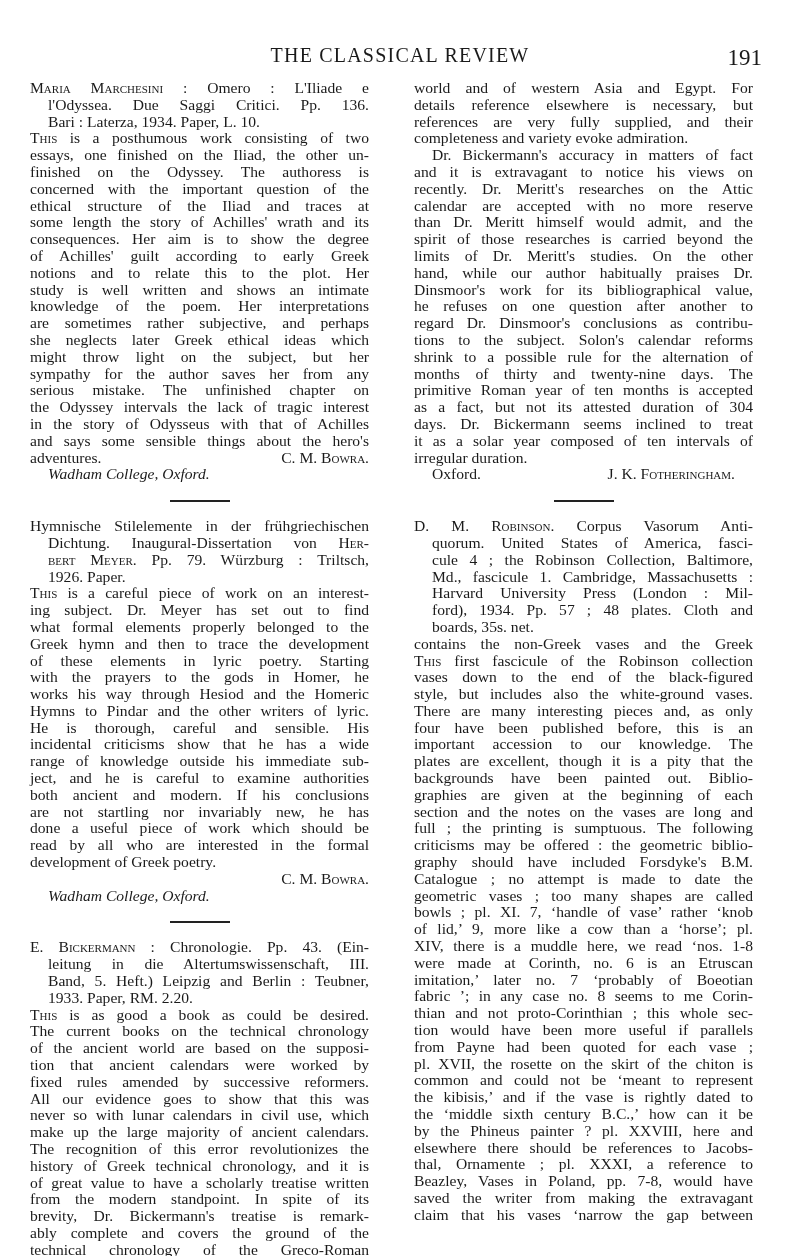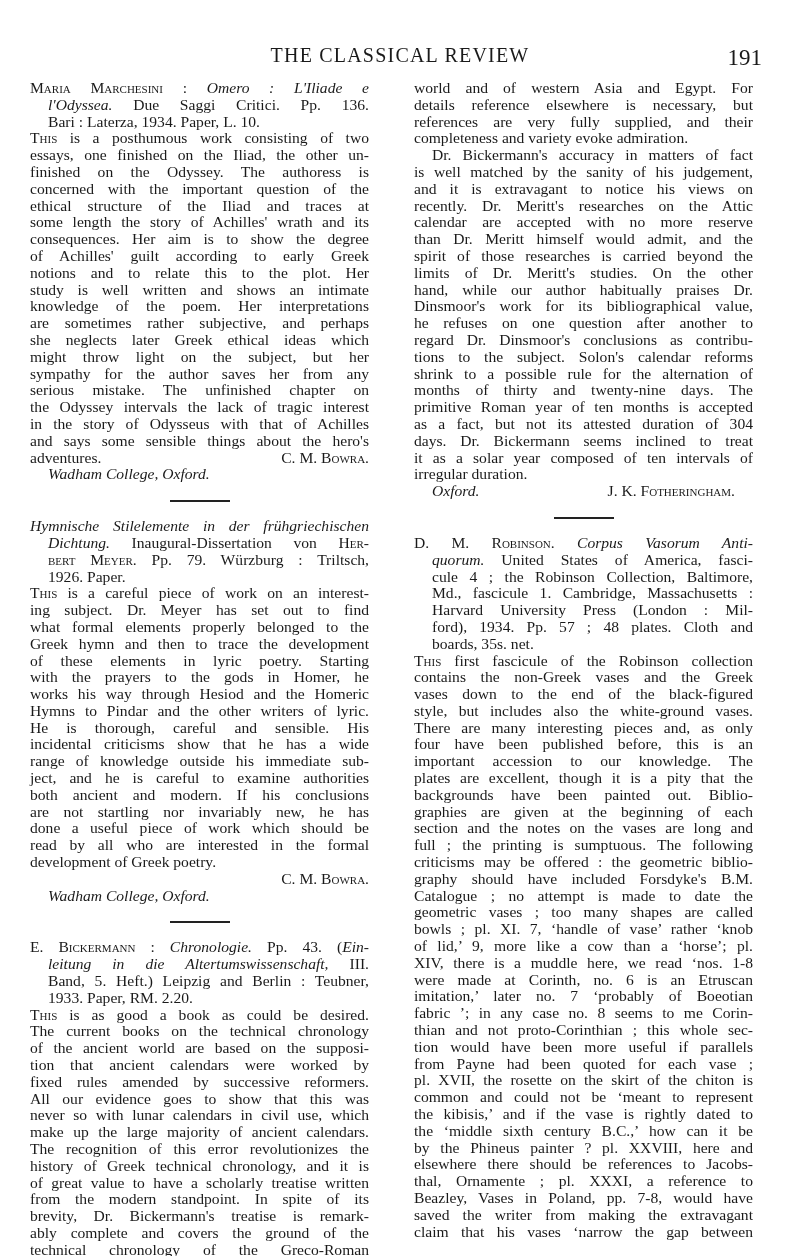--- a/index.html
+++ b/index.html
@@ -25,21 +25,21 @@
   .col-left { left: 30px; }
   .col-right { left: 414px; }
   .line {
     display: block; white-space: nowrap; text-align: justify;
     text-align-last: justify; height: 16.8px; overflow: visible;
   }
   .line.last { text-align-last: left; }
   .indent { padding-left: 18px; }
   .ind-hang { padding-left: 18px; }
   .sc { font-variant: small-caps; }
-  .it { font-style: italic; }
+  .it { }
   .signature-row {
     display: block; white-space: nowrap; height: 16.8px; position: relative;
   }
   .sig-right { position: absolute; right: 0; }
   .affil { display: block; padding-left: 18px; font-style: italic; height: 16.8px; }
   .rule {
     display: block; width: 60px; height: 0; border-top: 2px solid #222;
     margin: 17px auto 16px auto;
   }
 </style>
@@ -152,21 +152,20 @@
 <div class="column col-right">
   <div>
     <div>
         <span class="line">world and of western Asia and Egypt. For</span>
         <span class="line">details reference elsewhere is necessary, but</span>
         <span class="line">references are very fully supplied, and their</span>
       </div>
     <span class="line last">completeness and variety evoke admiration.</span>
     <div>
         <span class="line indent">Dr. Bickermann's accuracy in matters of fact</span>
-        <span class="line">is well matched by the sanity of his judgement,</span>
         <span class="line">and it is extravagant to notice his views on</span>
         <span class="line">recently. Dr. Meritt's researches on the Attic</span>
         <span class="line">calendar are accepted with no more reserve</span>
         <span class="line">than Dr. Meritt himself would admit, and the</span>
         <span class="line">spirit of those researches is carried beyond the</span>
         <span class="line">limits of Dr. Meritt's studies. On the other</span>
         <span class="line">hand, while our author habitually praises Dr.</span>
         <span class="line">Dinsmoor's work for its bibliographical value,</span>
         <span class="line">he refuses on one question after another to</span>
         <span class="line">regard Dr. Dinsmoor's conclusions as contribu-</span>
@@ -191,22 +190,22 @@
     <div>
         <span class="line"><span class="sc">D. M. Robinson.</span><span> </span><span class="it">Corpus Vasorum Anti-</span></span>
         <span class="line ind-hang"><span class="it">quorum.</span><span> United States of America, fasci-</span></span>
         <span class="line ind-hang"><span>cule 4 ; the Robinson Collection, Baltimore,</span></span>
         <span class="line ind-hang"><span>Md., fascicule 1. Cambridge, Massachusetts :</span></span>
         <span class="line ind-hang"><span>Harvard University Press (London : Mil-</span></span>
         <span class="line ind-hang"><span>ford), 1934. Pp. 57 ; 48 plates. Cloth and</span></span>
         <span class="line last ind-hang"><span>boards, 35s. net.</span></span>
       </div>
     <div>
+        <span class="line">contains the non-Greek vases and the Greek</span>
         <span class="line"><span class="sc">This</span> first fascicule of the Robinson collection</span>
-        <span class="line">contains the non-Greek vases and the Greek</span>
         <span class="line">vases down to the end of the black-figured</span>
         <span class="line">style, but includes also the white-ground vases.</span>
         <span class="line">There are many interesting pieces and, as only</span>
         <span class="line">four have been published before, this is an</span>
         <span class="line">important accession to our knowledge. The</span>
         <span class="line">plates are excellent, though it is a pity that the</span>
         <span class="line">backgrounds have been painted out. Biblio-</span>
         <span class="line">graphies are given at the beginning of each</span>
         <span class="line">section and the notes on the vases are long and</span>
         <span class="line">full ; the printing is sumptuous. The following</span>

